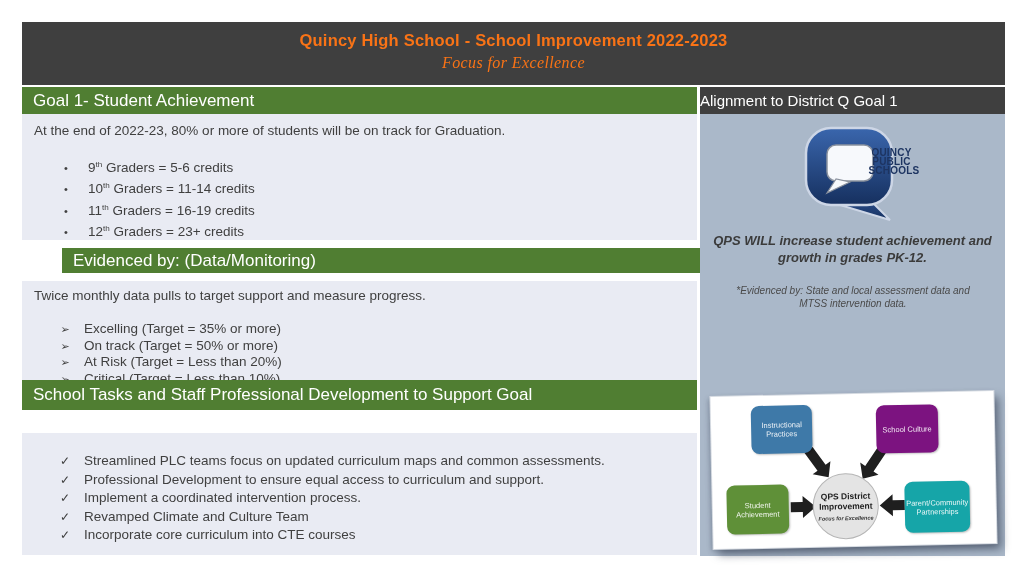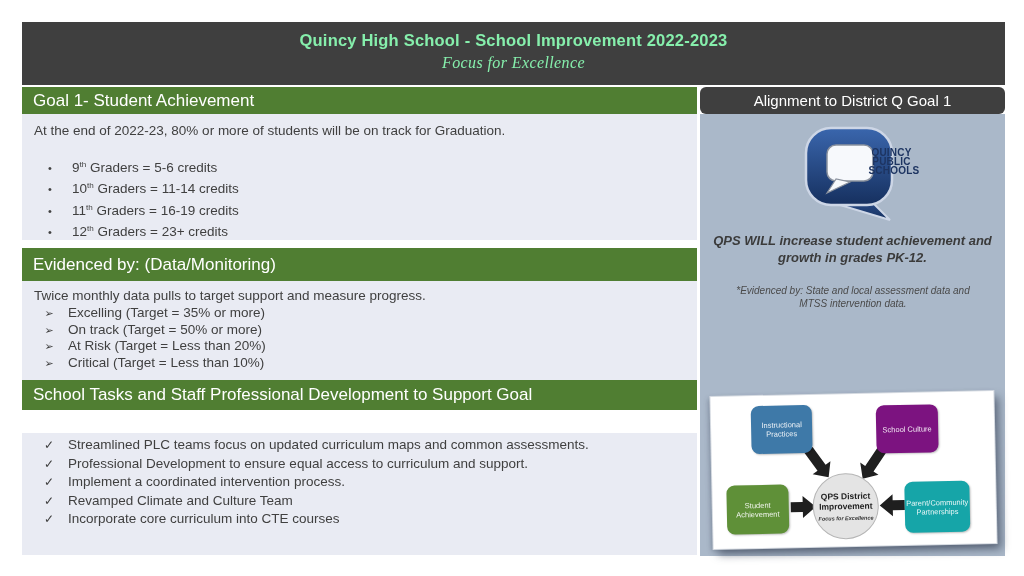--- a/index.html
+++ b/index.html
@@ -1,42 +1,42 @@
 <!DOCTYPE html>
 <html><head>
 <meta charset="utf-8">
 <style>
   html,body{margin:0;padding:0;background:#ffffff;}
   .slide{position:relative;width:1024px;height:576px;background:#ffffff;
          font-family:"Liberation Sans",sans-serif;color:#404040;overflow:hidden;}
 
   
   .titlebar{position:absolute;left:22px;top:22px;width:983px;height:63px;
-            background:#3f3f3f;color:#86efac;text-align:center;}
+            background:#3f3f3f;color:#f97316;text-align:center;}
   .titlebar .title{font-size:16.5px;font-weight:bold;padding-top:9px;letter-spacing:.2px;}
   .titlebar .subtitle{font-family:"Liberation Serif",serif;font-style:italic;
                       font-size:16px;margin-top:4px;letter-spacing:.4px;}
 
   
   .bar{position:absolute;left:22px;width:675px;background:#507e32;color:#ffffff;
        font-size:17px;display:flex;align-items:center;padding-left:11px;box-sizing:border-box;}
   .bar1{top:87px;height:27px;}
-  .bar2{top:248px;height:33px;}
+  .bar2{top:248px;height:25px;margin-left:40px;}
   .bar3{top:380px;height:30px;}
   .rbar{position:absolute;left:700px;top:87px;width:305px;height:27px;background:#3f3f3f;
-        color:#ffffff;font-size:15px;display:flex;align-items:center;justify-content:center;border-radius:6px;}
+        color:#ffffff;font-size:15px;display:flex;align-items:center;justify-content:flex-start;}
 
   
   .panel{position:absolute;left:22px;width:675px;background:#e9ebf3;box-sizing:border-box;
          font-size:13.5px;color:#404040;}
   .body1{top:114px;height:126px;padding:8px 12px;}
   .body2{top:281px;height:114px;padding:6px 12px;}
   .body3{top:433px;height:122px;padding:3px 12px;}
   .panel p{margin:0;line-height:18px;}
-  .panel ul{list-style:none;margin:0;padding:0;}
+  .panel ul{list-style:none;margin:16px;padding:0;}
   .body1 ul{margin-top:15px;}
   .body1 li{line-height:18px;}
   .body2 li{line-height:16.5px;}
   .body3 li{line-height:18.5px;}
   .g{display:inline-block;text-align:center;}
   .dots .g{width:16px;margin-left:8px;margin-right:14px;font-size:11px;}
   .arrows .g{width:14px;margin-left:8px;margin-right:12px;font-size:11px;}
   .checks .g{width:14px;margin-left:8px;margin-right:12px;font-size:12px;}
   sup{font-size:60%;}
 

